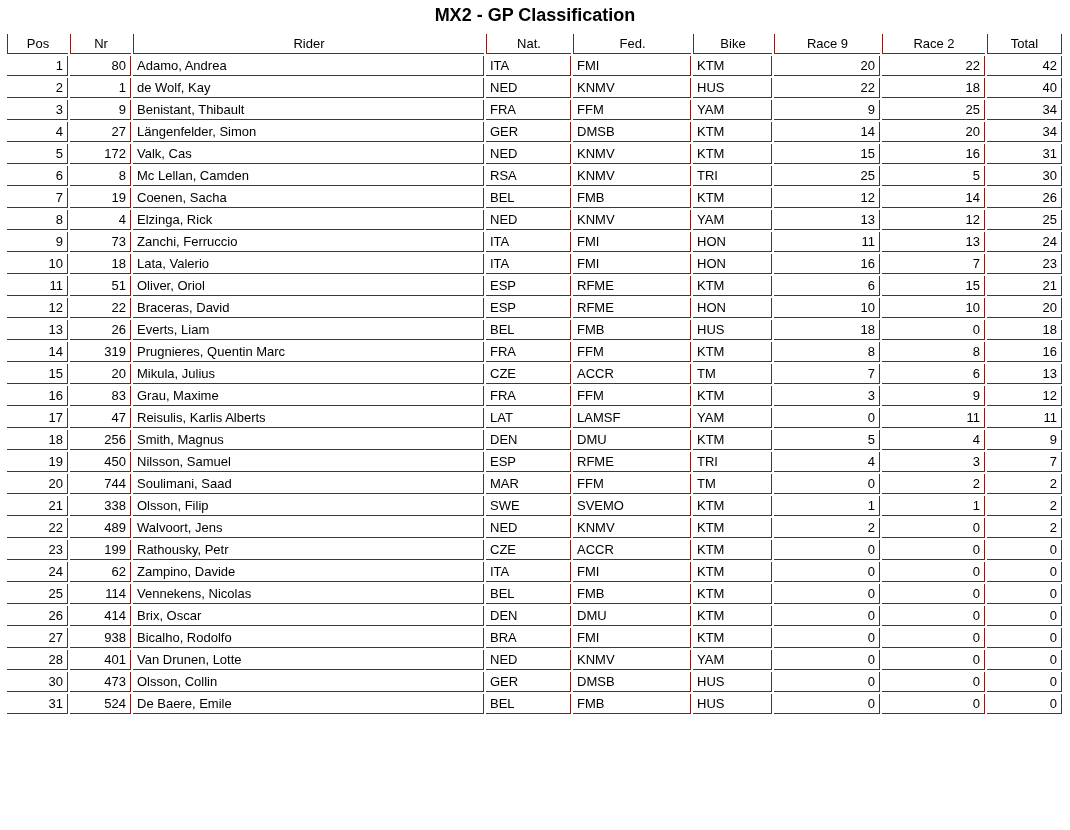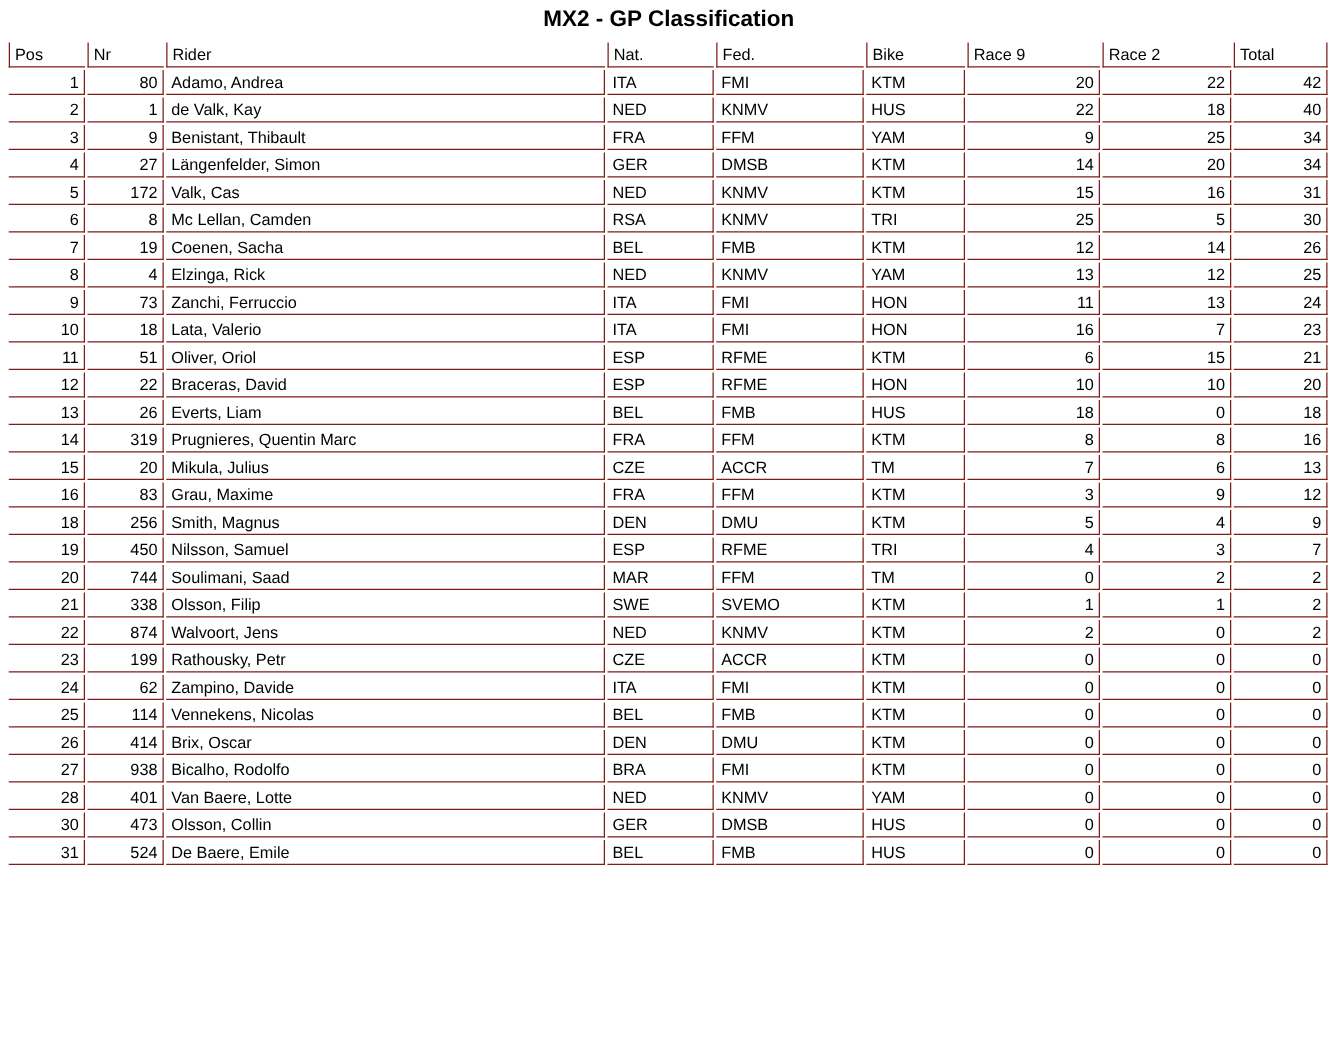--- a/index.html
+++ b/index.html
@@ -44,21 +44,21 @@
   th, td {
     height: 19px;
     padding: 0 4px;
     font-size: 13px;
     font-weight: normal;
     vertical-align: middle;
     white-space: nowrap;
     overflow: hidden;
   }
   th {
-    text-align: left;
+    text-align: center;
     border-left: 1px solid var(--border-color);
     border-bottom: 1px solid var(--border-color);
   }
   th:last-child {
     border-right: 1px solid var(--border-color);
     margin-top: 46px;
   }
   td {
     border-right: 1px solid var(--border-color);
     border-bottom: 1px solid var(--border-color);
@@ -106,21 +106,21 @@
           <td class="txt">ITA</td>
           <td class="txt">FMI</td>
           <td class="txt">KTM</td>
           <td class="num">20</td>
           <td class="num">22</td>
           <td class="num">42</td>
         </tr>
         <tr>
           <td class="num">2</td>
           <td class="num">1</td>
-          <td class="txt">de Valk, Kay</td>
+          <td class="txt">de Wolf, Kay</td>
           <td class="txt">NED</td>
           <td class="txt">KNMV</td>
           <td class="txt">HUS</td>
           <td class="num">22</td>
           <td class="num">18</td>
           <td class="num">40</td>
         </tr>
         <tr>
           <td class="num">3</td>
           <td class="num">9</td>
@@ -269,20 +269,31 @@
           <td class="num">83</td>
           <td class="txt">Grau, Maxime</td>
           <td class="txt">FRA</td>
           <td class="txt">FFM</td>
           <td class="txt">KTM</td>
           <td class="num">3</td>
           <td class="num">9</td>
           <td class="num">12</td>
         </tr>
         <tr>
+          <td class="num">17</td>
+          <td class="num">47</td>
+          <td class="txt">Reisulis, Karlis Alberts</td>
+          <td class="txt">LAT</td>
+          <td class="txt">LAMSF</td>
+          <td class="txt">YAM</td>
+          <td class="num">0</td>
+          <td class="num">11</td>
+          <td class="num">11</td>
+        </tr>
+        <tr>
           <td class="num">18</td>
           <td class="num">256</td>
           <td class="txt">Smith, Magnus</td>
           <td class="txt">DEN</td>
           <td class="txt">DMU</td>
           <td class="txt">KTM</td>
           <td class="num">5</td>
           <td class="num">4</td>
           <td class="num">9</td>
         </tr>
@@ -314,21 +325,21 @@
           <td class="txt">Olsson, Filip</td>
           <td class="txt">SWE</td>
           <td class="txt">SVEMO</td>
           <td class="txt">KTM</td>
           <td class="num">1</td>
           <td class="num">1</td>
           <td class="num">2</td>
         </tr>
         <tr>
           <td class="num">22</td>
-          <td class="num">874</td>
+          <td class="num">489</td>
           <td class="txt">Walvoort, Jens</td>
           <td class="txt">NED</td>
           <td class="txt">KNMV</td>
           <td class="txt">KTM</td>
           <td class="num">2</td>
           <td class="num">0</td>
           <td class="num">2</td>
         </tr>
         <tr>
           <td class="num">23</td>
@@ -381,21 +392,21 @@
           <td class="txt">BRA</td>
           <td class="txt">FMI</td>
           <td class="txt">KTM</td>
           <td class="num">0</td>
           <td class="num">0</td>
           <td class="num">0</td>
         </tr>
         <tr>
           <td class="num">28</td>
           <td class="num">401</td>
-          <td class="txt">Van Baere, Lotte</td>
+          <td class="txt">Van Drunen, Lotte</td>
           <td class="txt">NED</td>
           <td class="txt">KNMV</td>
           <td class="txt">YAM</td>
           <td class="num">0</td>
           <td class="num">0</td>
           <td class="num">0</td>
         </tr>
         <tr>
           <td class="num">30</td>
           <td class="num">473</td>

